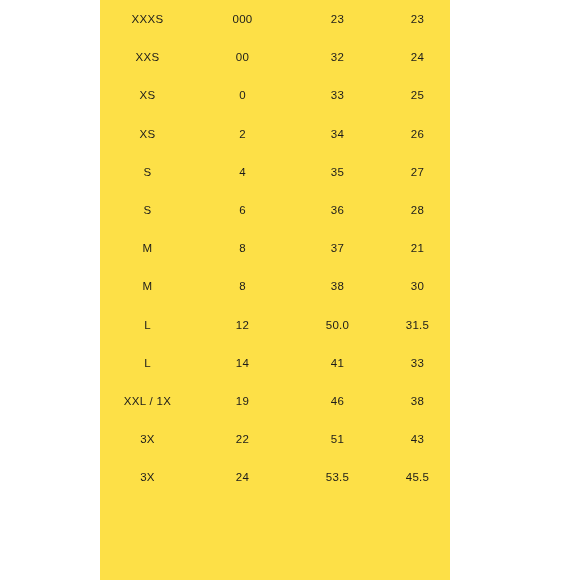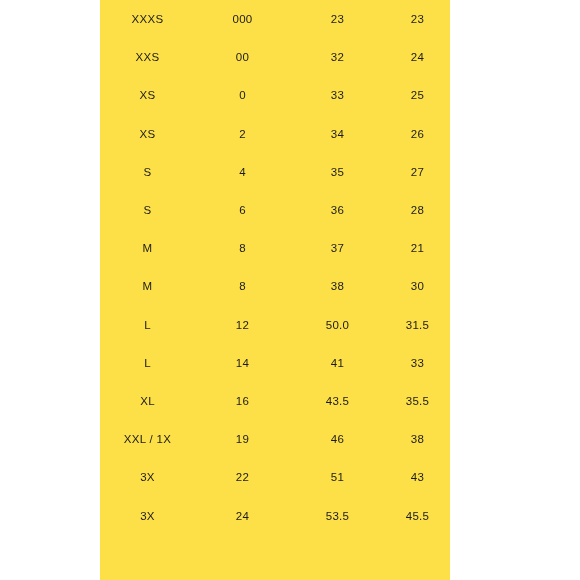--- a/index.html
+++ b/index.html
@@ -118,26 +118,20 @@
             <td>50.0</td>
             <td>31.5</td>
           </tr>
           <tr>
             <td>L</td>
             <td>14</td>
             <td>41</td>
             <td>33</td>
           </tr>
           <tr>
-            <td>XL</td>
-            <td>16</td>
-            <td>43.5</td>
-            <td>35.5</td>
-          </tr>
-          <tr>
             <td>XXL / 1X</td>
             <td>19</td>
             <td>46</td>
             <td>38</td>
           </tr>
           <tr>
             <td>3X</td>
             <td>22</td>
             <td>51</td>
             <td>43</td>

